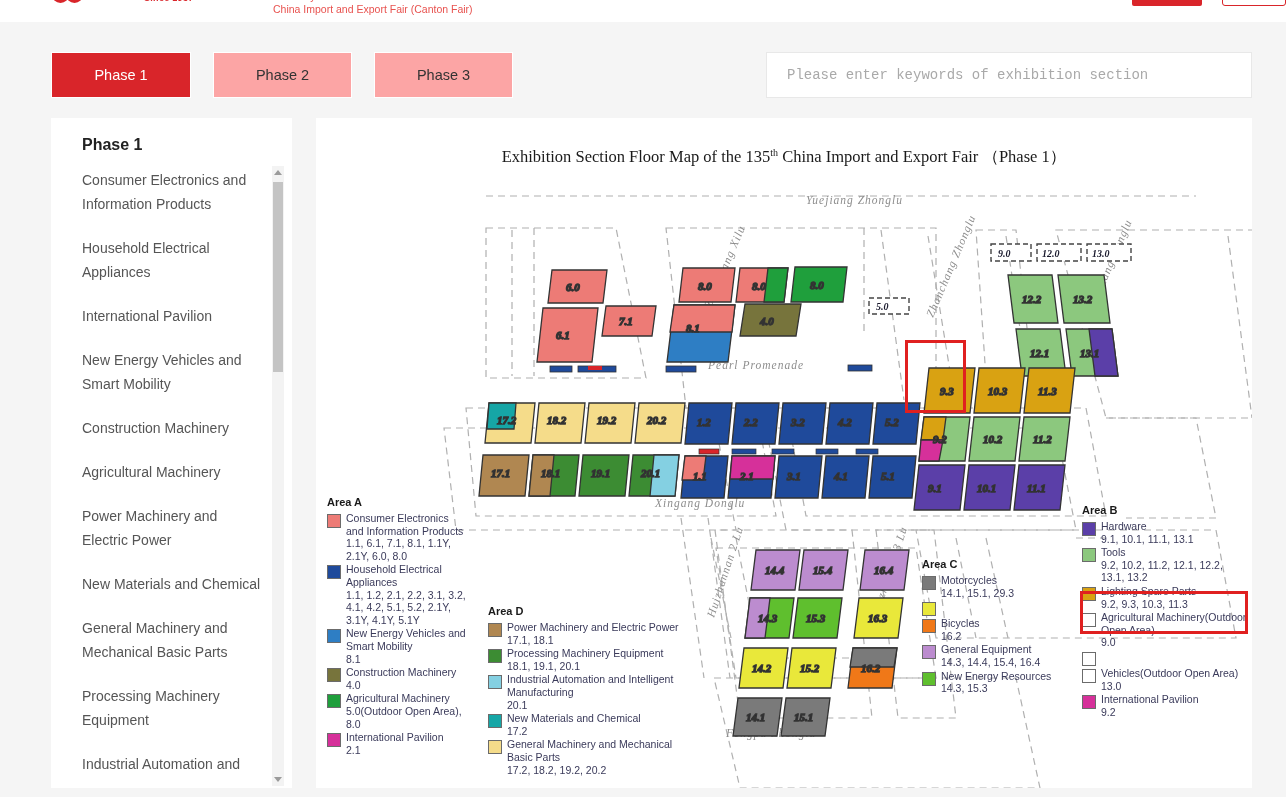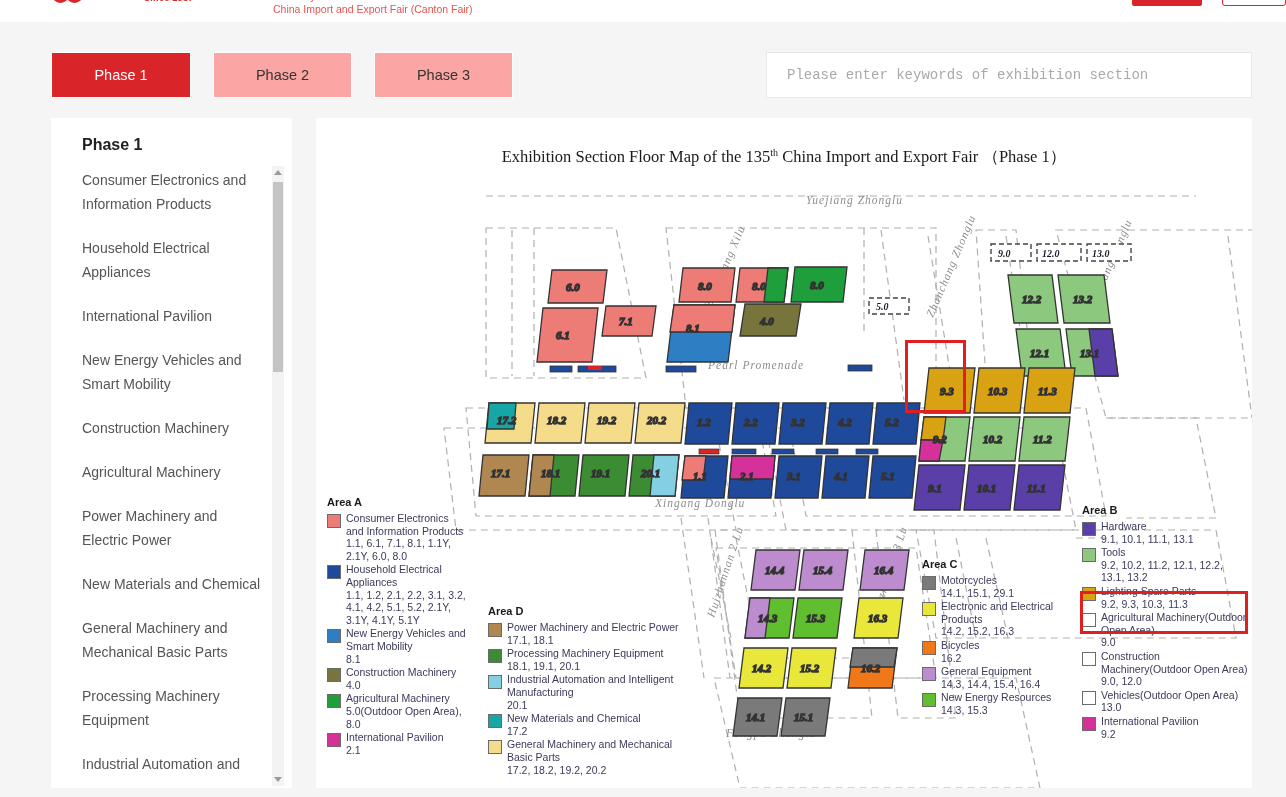--- a/index.html
+++ b/index.html
@@ -622,29 +622,25 @@
         </div>
     </div>
   </div>
 
   <div class="legend" style="left:606px; top:440px; width:148px;">
     <h4>Area C</h4>
     <div class="leg-row">
       <div class="swatch" style="background:#7A7A7A"></div>
       <div>
           <div class="leg-txt">Motorcycles</div>
-          <div class="leg-halls">14.1, 15.1, 29.1</div>
+          <div class="leg-halls">14.1, 15.1, 29.3</div>
         </div>
     </div>
     <div class="leg-row">
       <div class="swatch" style="background:#E9E83A"></div>
-      <div>
-          <div class="leg-txt">Electronic and Electrical Products</div>
-          <div class="leg-halls">14.2, 15.2, 16.3</div>
-        </div>
     </div>
     <div class="leg-row">
       <div class="swatch" style="background:#F07818"></div>
       <div>
           <div class="leg-txt">Bicycles</div>
           <div class="leg-halls">16.2</div>
         </div>
     </div>
     <div class="leg-row">
       <div class="swatch" style="background:#BC8CCF"></div>
@@ -687,24 +683,20 @@
     </div>
     <div class="leg-row">
       <div class="swatch" style="background:#ffffff"></div>
       <div>
           <div class="leg-txt">Agricultural Machinery(Outdoor Open Area)</div>
           <div class="leg-halls">9.0</div>
         </div>
     </div>
     <div class="leg-row">
       <div class="swatch" style="background:#ffffff"></div>
-      <div>
-          <div class="leg-txt">Construction Machinery(Outdoor Open Area)</div>
-          <div class="leg-halls">9.0, 12.0</div>
-        </div>
     </div>
     <div class="leg-row">
       <div class="swatch" style="background:#ffffff"></div>
       <div>
           <div class="leg-txt">Vehicles(Outdoor Open Area)</div>
           <div class="leg-halls">13.0</div>
         </div>
     </div>
     <div class="leg-row">
       <div class="swatch" style="background:#D6309A"></div>

